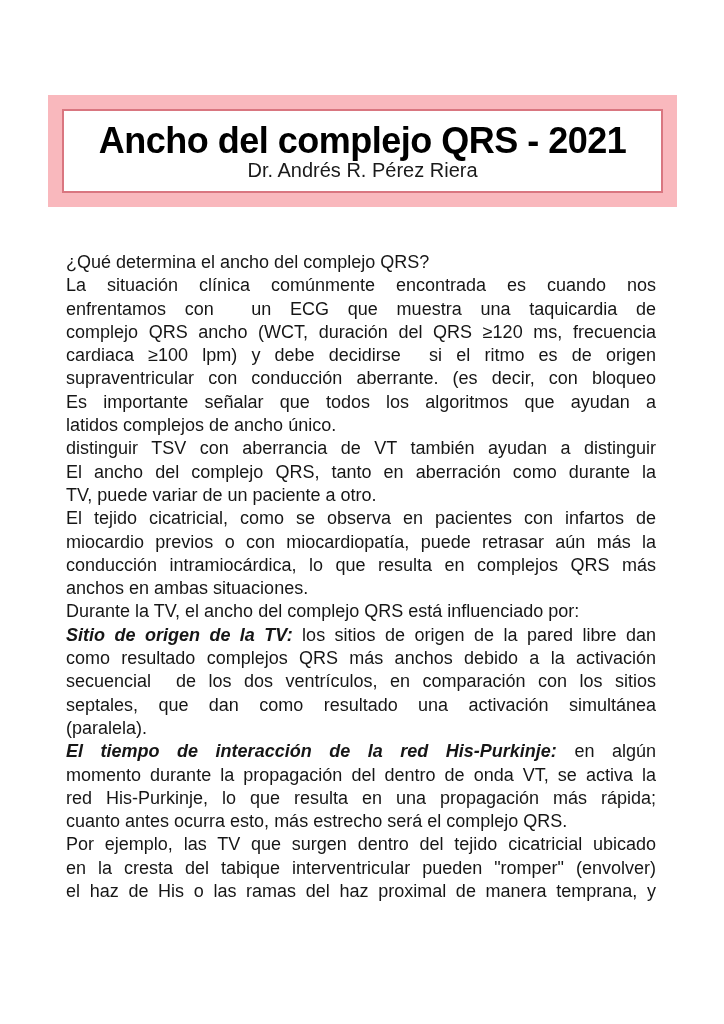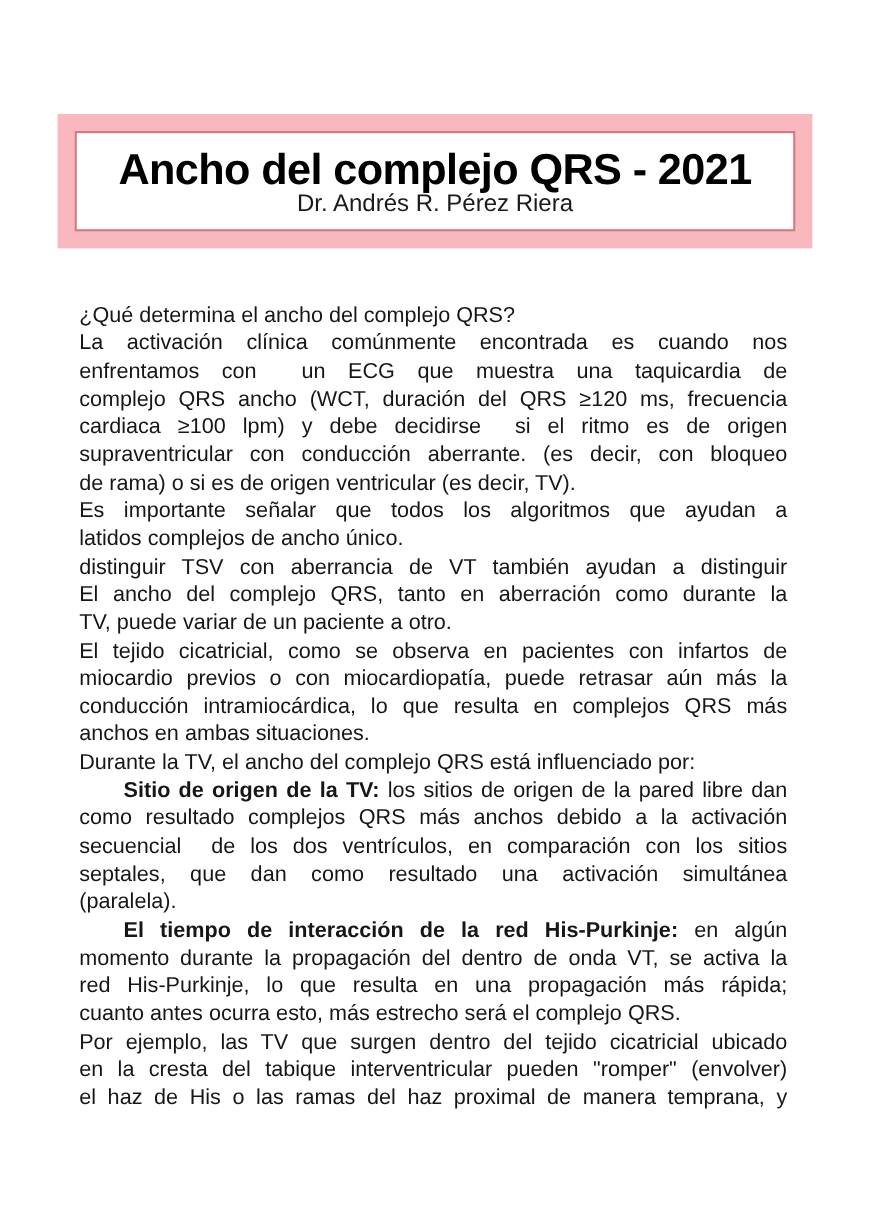--- a/index.html
+++ b/index.html
@@ -68,43 +68,42 @@
   .just {
     text-align: justify;
     text-align-last: justify;
   }
   .left {
     text-align: left;
     text-align-last: left;
   }
   .bi {
     font-weight: bold;
-    margin-left: 37px;
+    font-style: italic;
   }
 </style>
 </head>
 <body>
 
 <div class="page">
 
   <div class="title-box">
     <div class="title-inner">
       <div class="doc-title">Ancho del complejo QRS - 2021</div>
       <div class="doc-subtitle">Dr. Andrés R. Pérez Riera</div>
     </div>
   </div>
 
   <div class="body-text">
       <div class="line left"><span>¿Qué determina el ancho del complejo QRS?</span></div>
-      <div class="line just"><span>La activación clínica comúnmente encontrada es cuando nos</span></div>
+      <div class="line just"><span>La situación clínica comúnmente encontrada es cuando nos</span></div>
       <div class="line just"><span>enfrentamos con&nbsp; un ECG que muestra una taquicardia de</span></div>
       <div class="line just"><span>complejo QRS ancho (WCT, duración del QRS ≥120 ms, frecuencia</span></div>
       <div class="line just"><span>cardiaca ≥100 lpm) y debe decidirse&nbsp; si el ritmo es de origen</span></div>
       <div class="line just"><span>supraventricular con conducción aberrante. (es decir, con bloqueo</span></div>
-      <div class="line left"><span>de rama) o si es de origen ventricular (es decir, TV).</span></div>
       <div class="line just"><span>Es importante señalar que todos los algoritmos que ayudan a</span></div>
       <div class="line left"><span>latidos complejos de ancho único.</span></div>
       <div class="line just"><span>distinguir TSV con aberrancia de VT también ayudan a distinguir</span></div>
       <div class="line just"><span>El ancho del complejo QRS, tanto en aberración como durante la</span></div>
       <div class="line left"><span>TV, puede variar de un paciente a otro.</span></div>
       <div class="line just"><span>El tejido cicatricial, como se observa en pacientes con infartos de</span></div>
       <div class="line just"><span>miocardio previos o con miocardiopatía, puede retrasar aún más la</span></div>
       <div class="line just"><span>conducción intramiocárdica, lo que resulta en complejos QRS más</span></div>
       <div class="line left"><span>anchos en ambas situaciones.</span></div>
       <div class="line left"><span>Durante la TV, el ancho del complejo QRS está influenciado por:</span></div>

